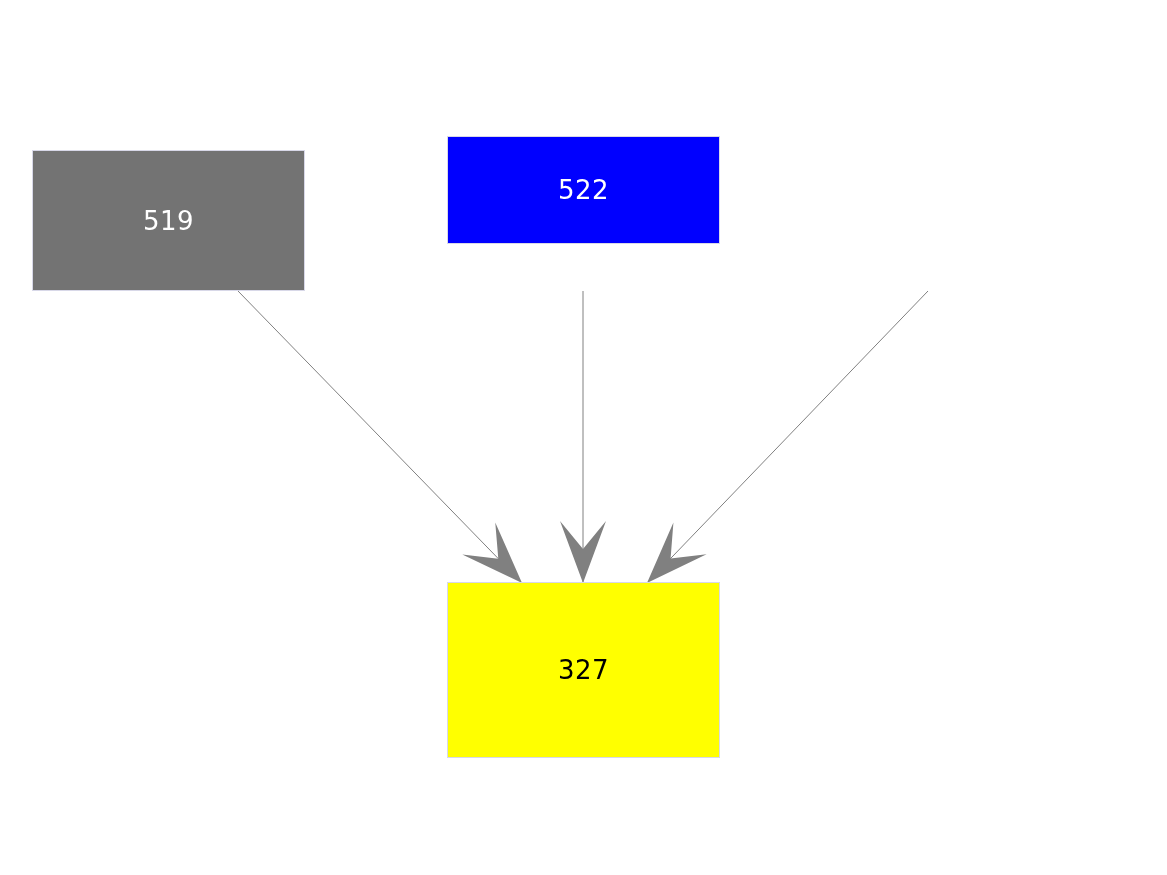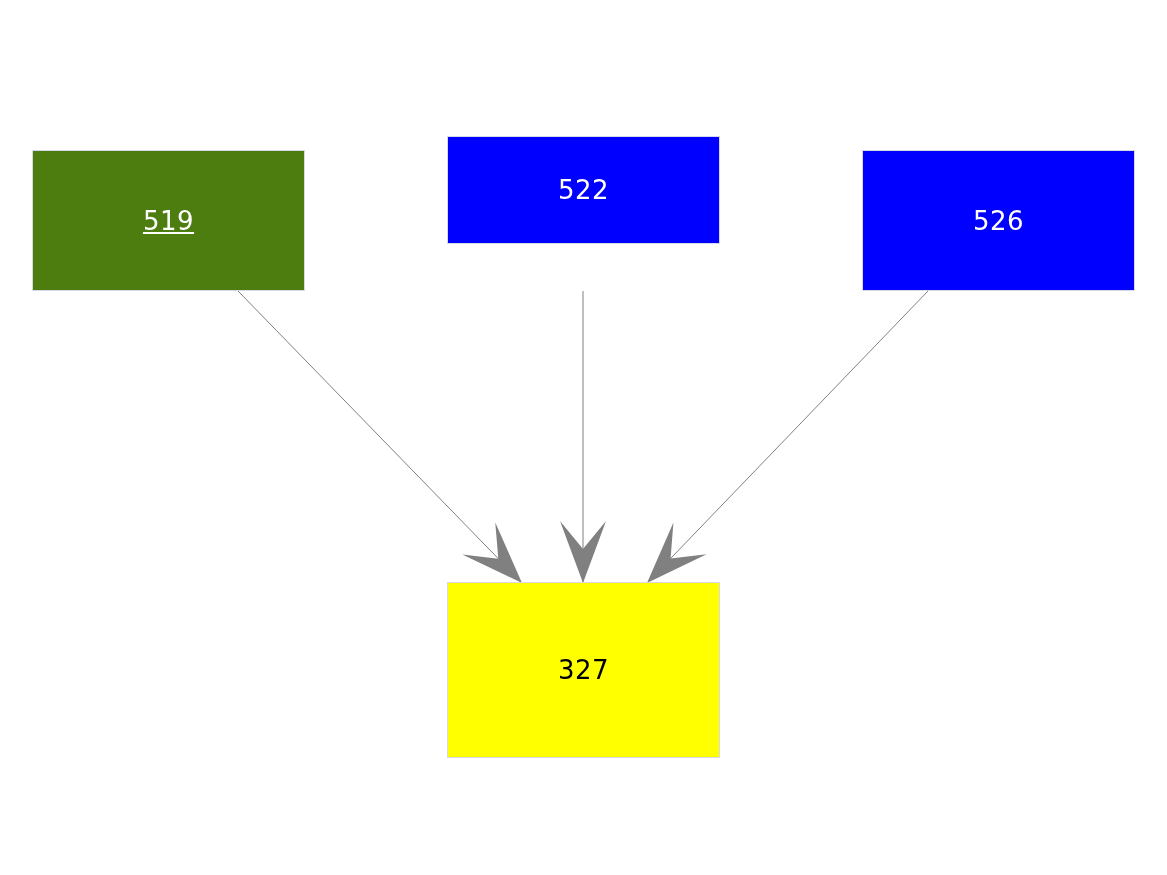--- a/index.html
+++ b/index.html
@@ -53,29 +53,26 @@
       <g>
         <line x1="583" y1="291" x2="583" y2="583" stroke="#808080" stroke-width="1"></line>
         <path d="M 583.00,583.00 L 560.00,521.00 L 583.00,549.00 L 606.00,521.00 Z" fill="#808080"></path>
       </g>
       <g>
         <line x1="928" y1="291" x2="647" y2="583" stroke="#808080" stroke-width="1"></line>
         <path d="M 647.00,583.00 L 673.42,522.38 L 670.58,558.50 L 706.56,554.27 Z" fill="#808080"></path>
       </g>
     </svg>
 
-  <div class="node" style="left: 32px; top: 150px; width: 273px; height: 141px; background: #4d7c0f; color: rgb(255, 255, 255); border-color: rgb(216, 216, 232); text-decoration: underline;">
+  <div class="node" style="left: 32px; top: 150px; width: 273px; height: 141px; background: #737373; color: rgb(255, 255, 255); border-color: rgb(216, 216, 232);">
     <span class="node-label">519</span>
   </div>
 
   <div class="node" style="left: 447px; top: 136px; width: 273px; height: 108px; background: rgb(0, 0, 255); color: rgb(255, 255, 255); border-color: rgb(216, 216, 232);">
     <span class="node-label">522</span>
   </div>
 
-  <div class="node" style="left: 862px; top: 150px; width: 273px; height: 141px; background: rgb(0, 0, 255); color: rgb(255, 255, 255); border-color: rgb(216, 216, 232);">
-    <span class="node-label">526</span>
-  </div>
 
   <div class="node" style="left: 447px; top: 582px; width: 273px; height: 176px; background: rgb(255, 255, 0); color: rgb(0, 0, 0); border-color: rgb(216, 216, 232);">
     <span class="node-label">327</span>
   </div>
 
 </div>
 
 </body></html>

